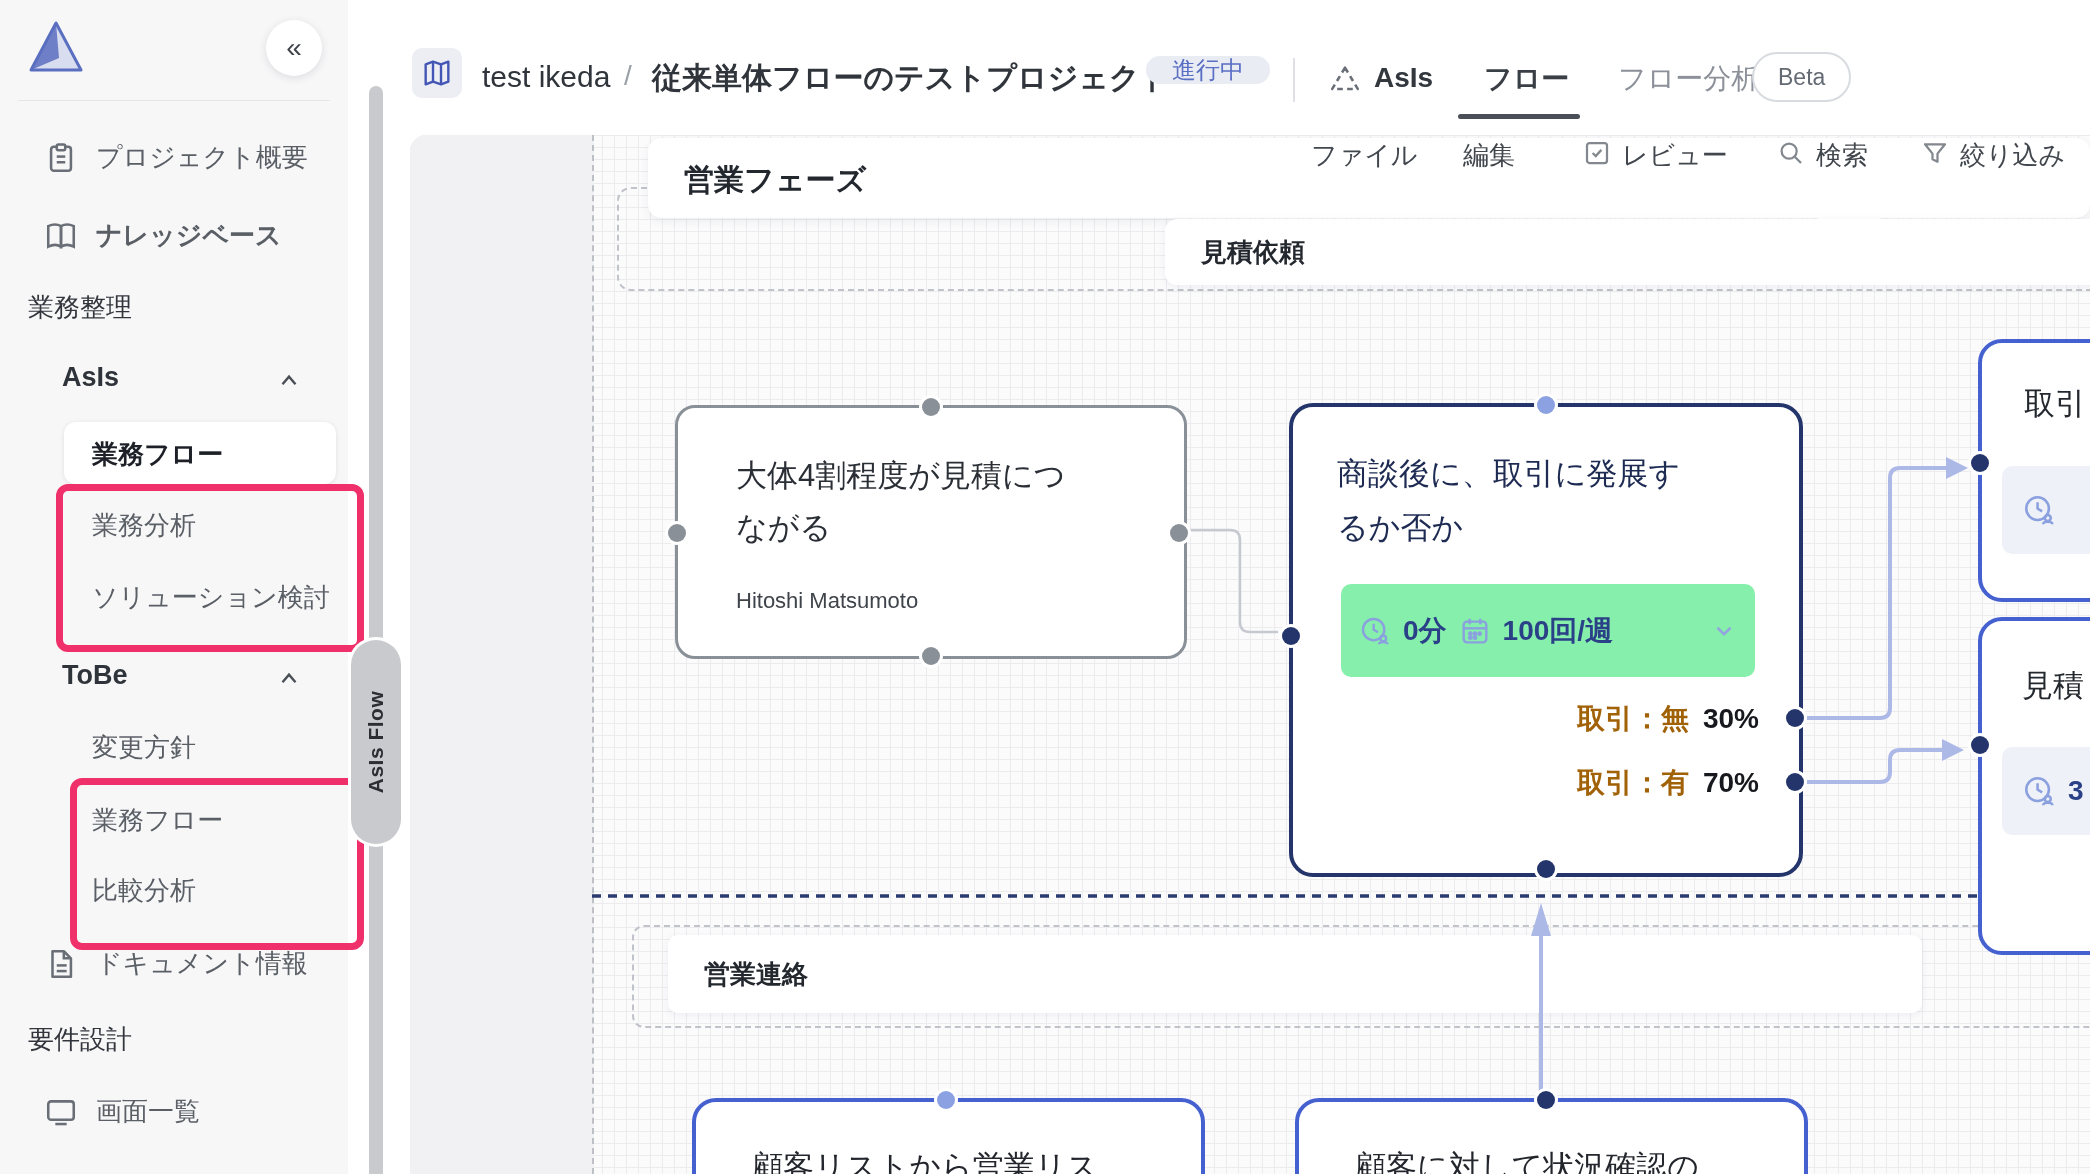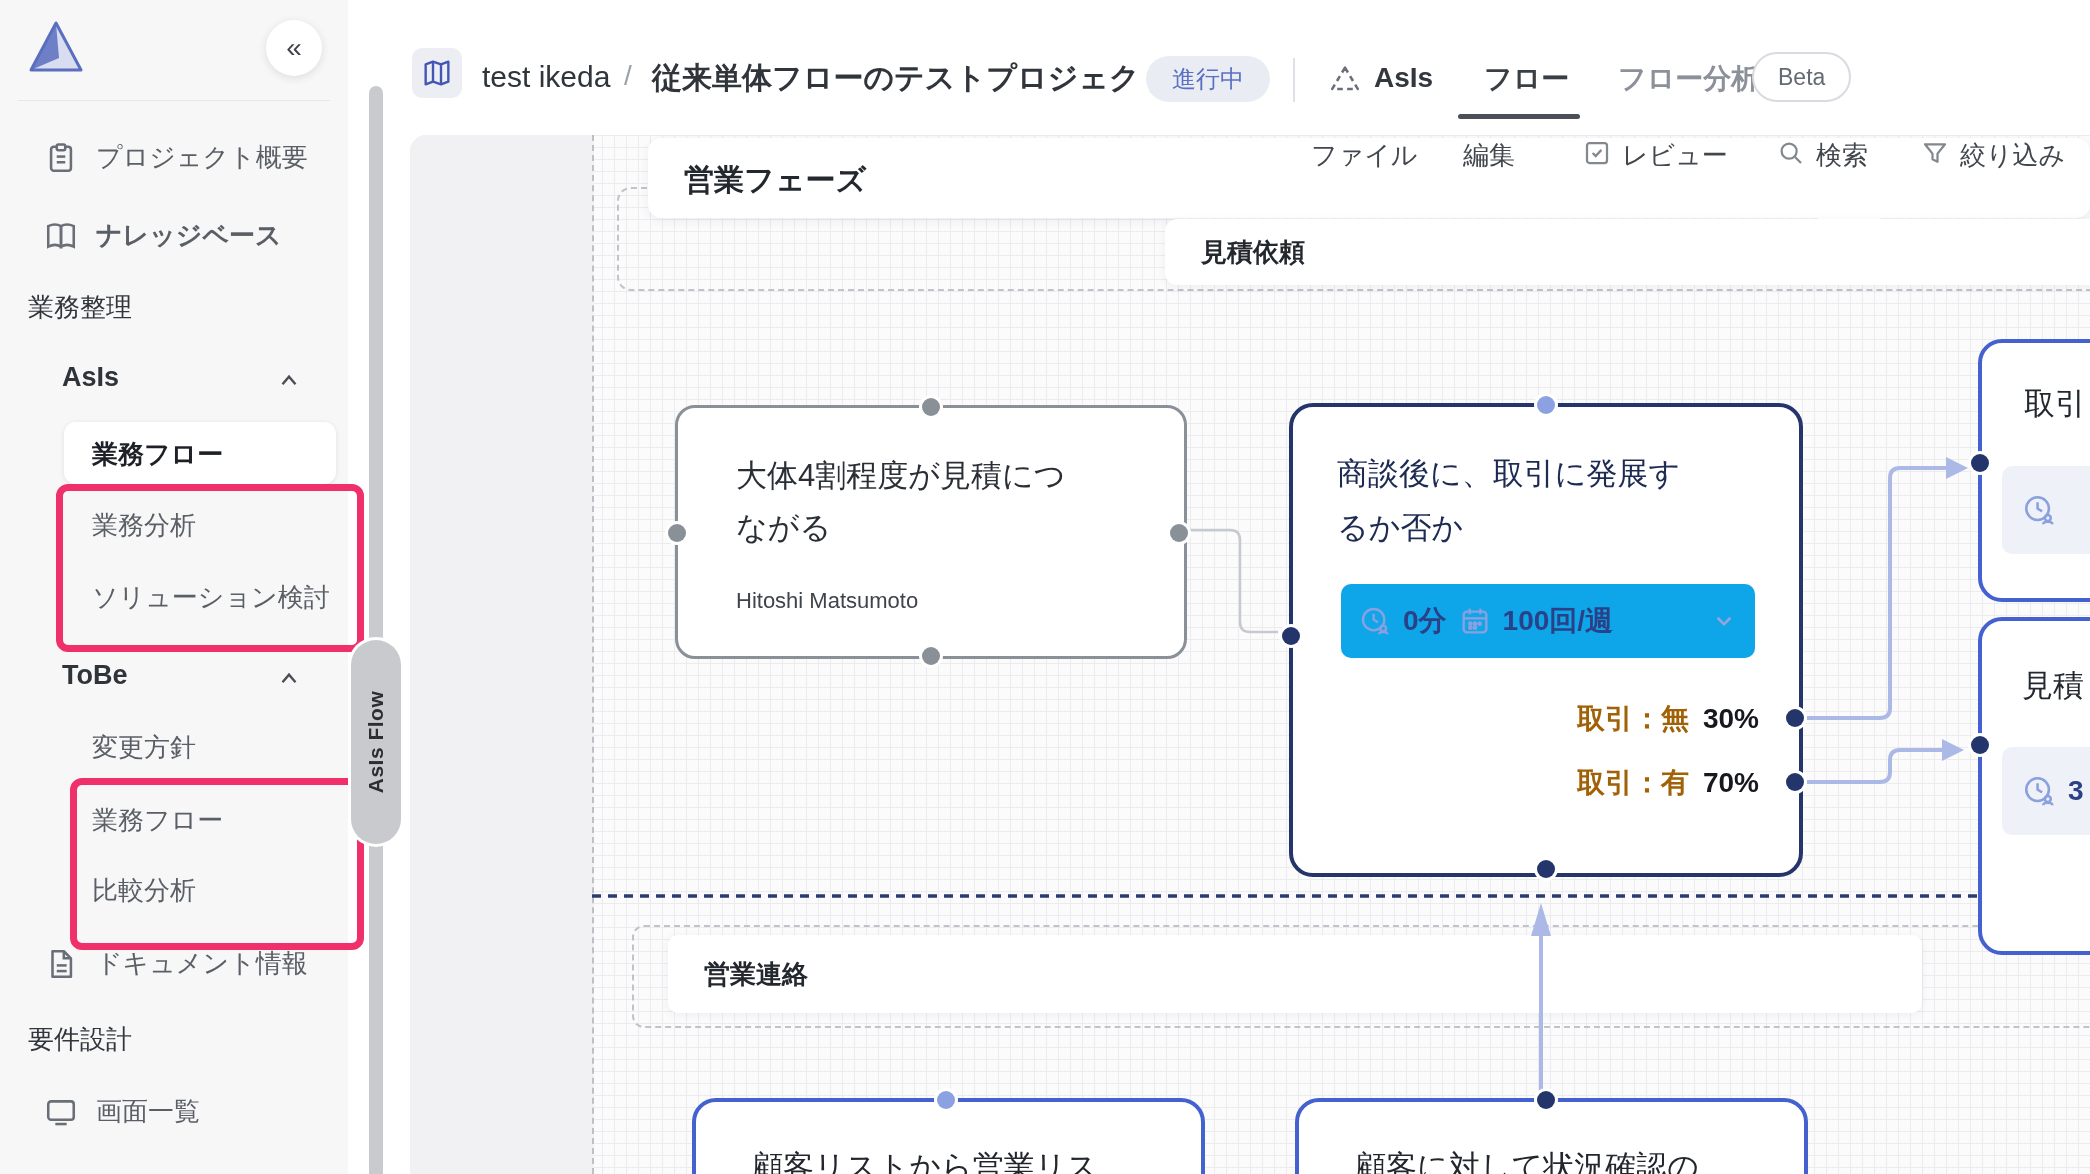--- a/index.html
+++ b/index.html
@@ -33,28 +33,28 @@
   .asis-flow-tab{position:absolute;left:351px;top:640px;width:50px;height:204px;background:#c9cacd;border-radius:25px;
     box-shadow:0 0 0 3px #ffffff;display:flex;align-items:center;justify-content:center;cursor:pointer;}
   .asis-flow-tab span{transform:rotate(-90deg);white-space:nowrap;font-size:21px;font-weight:bold;color:#2b2e33;letter-spacing:.5px;}
 
   
   .bc-icon{position:absolute;left:412px;top:48px;width:50px;height:50px;background:#eceef3;border-radius:10px;
     display:flex;align-items:center;justify-content:center;cursor:pointer;}
   .bc-ws{position:absolute;left:482px;top:60px;font-size:30px;font-weight:normal;color:#30343b;}
   .bc-sep{position:absolute;left:624px;top:60px;font-size:28px;color:#9aa0a8;}
   .bc-proj{position:absolute;left:652px;top:58px;font-size:30px;font-weight:bold;color:#30343b;}
-  .status-badge{position:absolute;left:1146px;top:56px;height:46px;padding:0 26px;border-radius:23px;background:#e9ecf3;
+  .status-badge{position:absolute;left:1146px;top:56px;height:28px;padding:0 26px;border-radius:23px;background:#e9ecf3;
     display:flex;align-items:center;font-size:24px;color:#5b6fc4;}
   .hdr-vdiv{position:absolute;left:1293px;top:58px;width:2px;height:44px;background:#dfe1e6;}
   .hdr-asis-ic{position:absolute;left:1328px;top:62px;width:34px;height:34px;color:#6a6f77;}
   .hdr-asis{position:absolute;left:1374px;top:62px;font-size:28px;font-weight:bold;color:#33373e;}
   .tab-flow{position:absolute;left:1484px;top:60px;font-size:28px;font-weight:bold;color:#3a3f46;cursor:pointer;}
   .tab-underline{position:absolute;left:1458px;top:114px;width:122px;height:5px;background:#4a4f58;border-radius:3px;}
-  .tab-flow-an{position:absolute;left:1618px;top:60px;font-size:28px;font-weight:bold;color:#8b9099;cursor:pointer;}
+  .tab-flow-an{position:absolute;left:1618px;top:60px;font-size:28px;font-weight:normal;color:#8b9099;cursor:pointer;}
   .beta-pill{position:absolute;left:1752px;top:52px;height:46px;padding:0 24px;border:2px solid #d8dbe0;border-radius:25px;
     display:flex;align-items:center;font-size:23px;color:#646a73;background:#fff;}
 
   
   .canvas{position:absolute;left:410px;top:135px;width:1680px;height:1039px;overflow:hidden;
     border-top-left-radius:16px;
     background-color:#fbfbfc;
     background-image:linear-gradient(#ececef 1px,transparent 1px),linear-gradient(90deg,#ececef 1px,transparent 1px);
     background-size:12px 12px;}
   .lane-col{position:absolute;left:0;top:0;width:182px;height:1039px;background:#f1f1f3;border-right:2px dashed #bdc0c6;z-index:1;}
@@ -79,21 +79,21 @@
   .grp-bar2 span{margin-left:36px;font-size:26px;font-weight:bold;color:#23272e;}
   .edges{position:absolute;left:0;top:0;width:1680px;height:1039px;z-index:5;pointer-events:none;}
 
   
   .node{position:absolute;background:#fff;z-index:6;}
   .node-gray{left:265px;top:270px;width:506px;height:248px;border:3.5px solid #8a9097;border-radius:20px;}
   .node-gray .title{position:absolute;left:58px;top:42px;width:345px;font-size:31px;line-height:52px;color:#2a2e35;}
   .node-gray .assignee{position:absolute;left:58px;top:180px;font-size:22px;color:#3f444b;}
   .node-navy{left:879px;top:268px;width:506px;height:466px;border:4px solid #24356b;border-radius:24px;}
   .node-navy .title{position:absolute;left:44px;top:40px;width:356px;font-size:31px;line-height:54px;color:#1d2a52;}
-  .chip{position:absolute;left:48px;top:177px;width:414px;height:74px;background:#0ea5e9;border-radius:10px;
+  .chip{position:absolute;left:48px;top:177px;width:414px;height:93px;background:#86efac;border-radius:10px;
     display:flex;align-items:center;padding:4px 18px;box-sizing:border-box;gap:12px;cursor:pointer;}
   .chip .cic{width:32px;height:32px;color:#8ba0de;flex:0 0 32px;}
   .chip .cval{font-size:28px;font-weight:bold;color:#2b4187;}
   .chip .spacer{flex:1;}
   .chip .chev{width:26px;height:26px;color:#93a5de;flex:0 0 26px;}
   .branch{position:absolute;right:40px;text-align:right;font-size:28px;font-weight:bold;white-space:nowrap;}
   .branch .bl{color:#a16207;}
   .branch .bv{color:#17191e;margin-left:14px;}
   .node-blue{border:4px solid #4560cf;border-radius:24px;}
   .node-rt{left:1568px;top:204px;width:330px;height:255px;}

